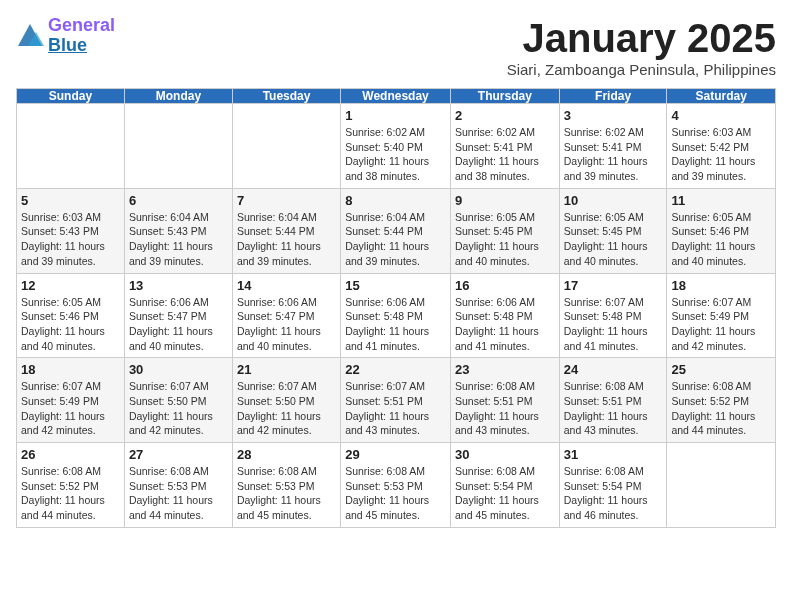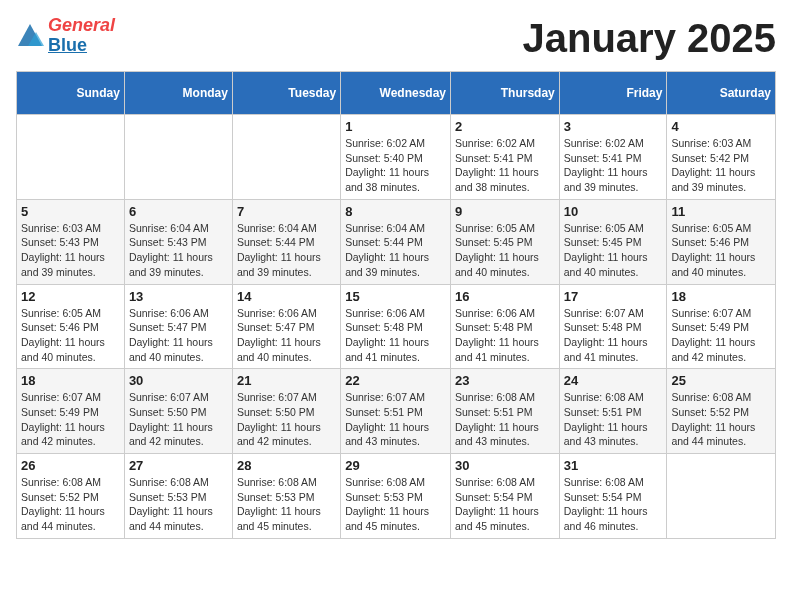--- a/index.html
+++ b/index.html
@@ -20,21 +20,21 @@
       display: flex;
       align-items: center;
     }
     .logo-text {
       display: flex;
       flex-direction: column;
       font-size: 18px;
       font-weight: bold;
       line-height: 1.1;
     }
-    .logo-general { color: #ef4444; font-style: italic; }
+    .logo-general { color: #8b5cf6; }
     .logo-blue { color: #1a6fad; text-decoration: underline; }
     .logo-icon {
       width: 28px;
       height: 28px;
       margin-right: 4px;
     }
     .title-block {
       text-align: right;
     }
     .month-title {
@@ -47,22 +47,22 @@
       color: #444;
     }
     .calendar {
       width: 100%;
       border-collapse: collapse;
       font-size: 11px;
     }
     .calendar th {
       background: #2a6dba;
       color: #fff;
-      padding: 14px 4px;
-      text-align: right;
+      padding: 0 4px;
+      text-align: center;
       font-size: 12px;
       font-weight: bold;
       border: 1px solid #ccc;
     }
     .calendar td {
       vertical-align: top;
       border: 1px solid #ccc;
       padding: 4px;
       width: 113px;
       min-height: 80px;
@@ -93,20 +93,21 @@
       <polygon points="14,2 26,24 2,24" fill="#1a6fad" opacity="0.85"></polygon>
       <polygon points="20,10 28,24 12,24" fill="#2a9fd6" opacity="0.7"></polygon>
     </svg>
     <div class="logo-text">
       <span class="logo-general">General</span>
       <span class="logo-blue">Blue</span>
     </div>
   </div>
   <div class="title-block">
     <div class="month-title">January 2025</div>
+    <div class="subtitle">Siari, Zamboanga Peninsula, Philippines</div>
   </div>
 </div>
 
 <table class="calendar">
   <thead>
     <tr>
     <th>Sunday</th>
         <th>Monday</th>
         <th>Tuesday</th>
         <th>Wednesday</th>

